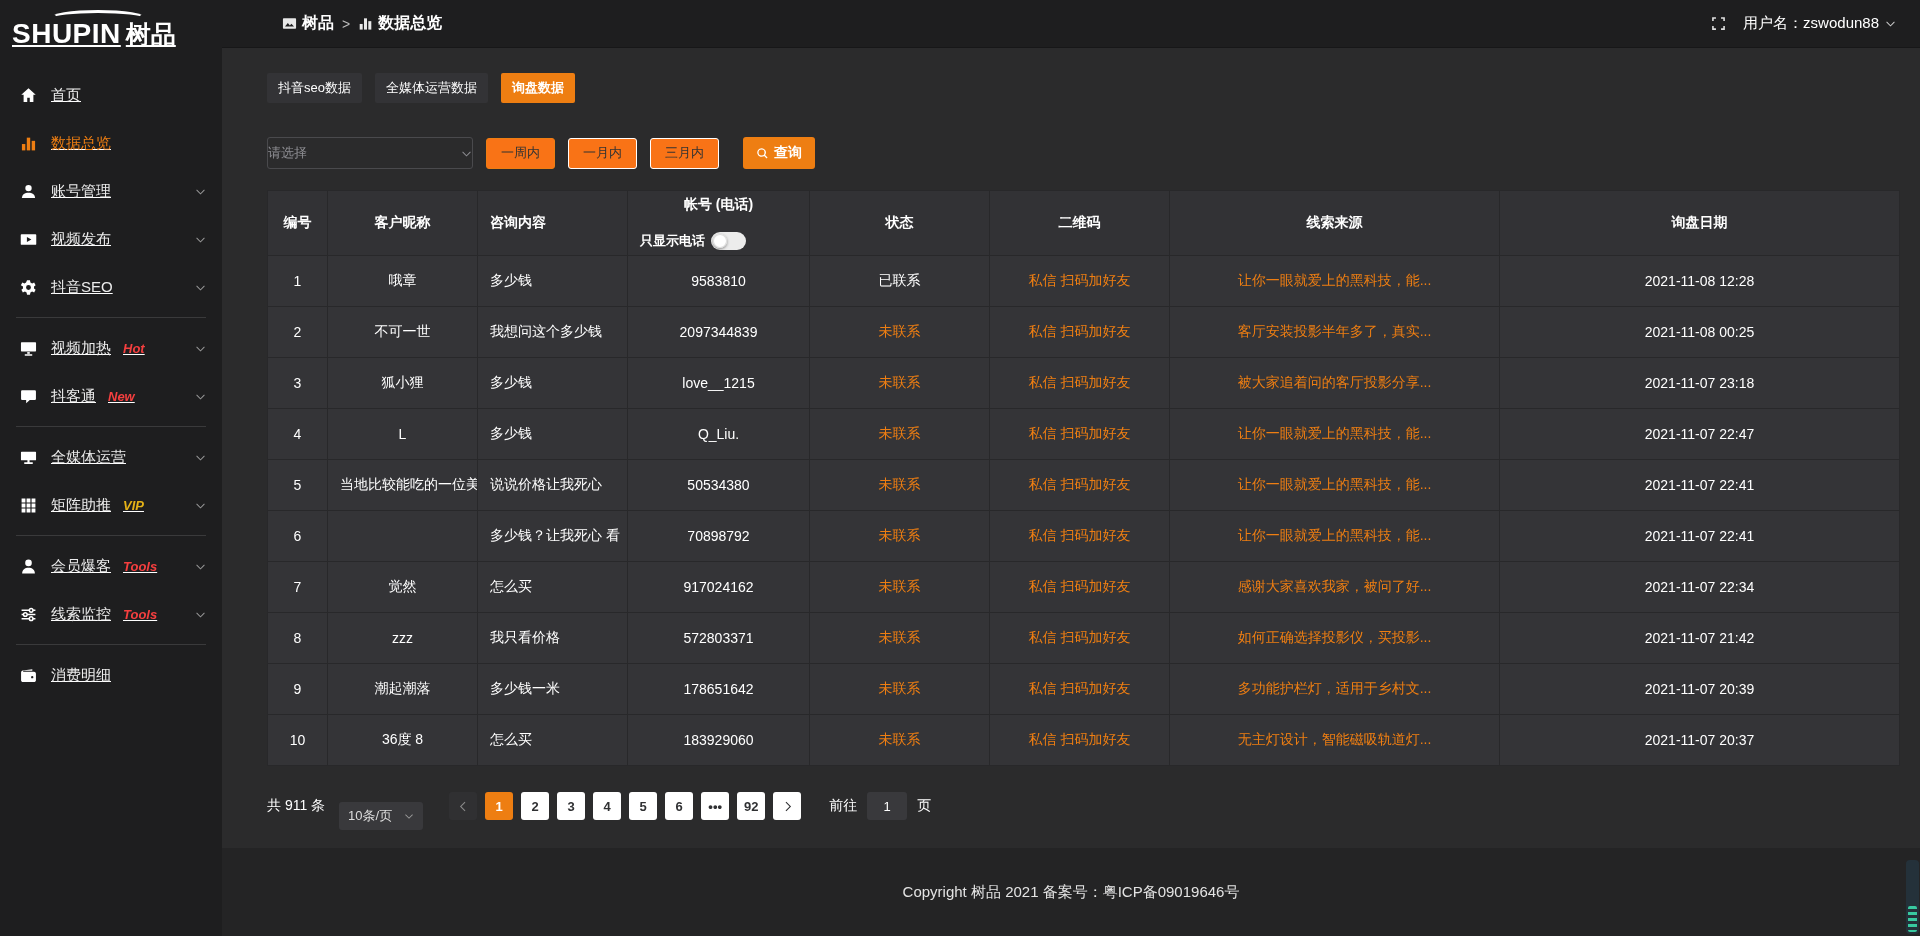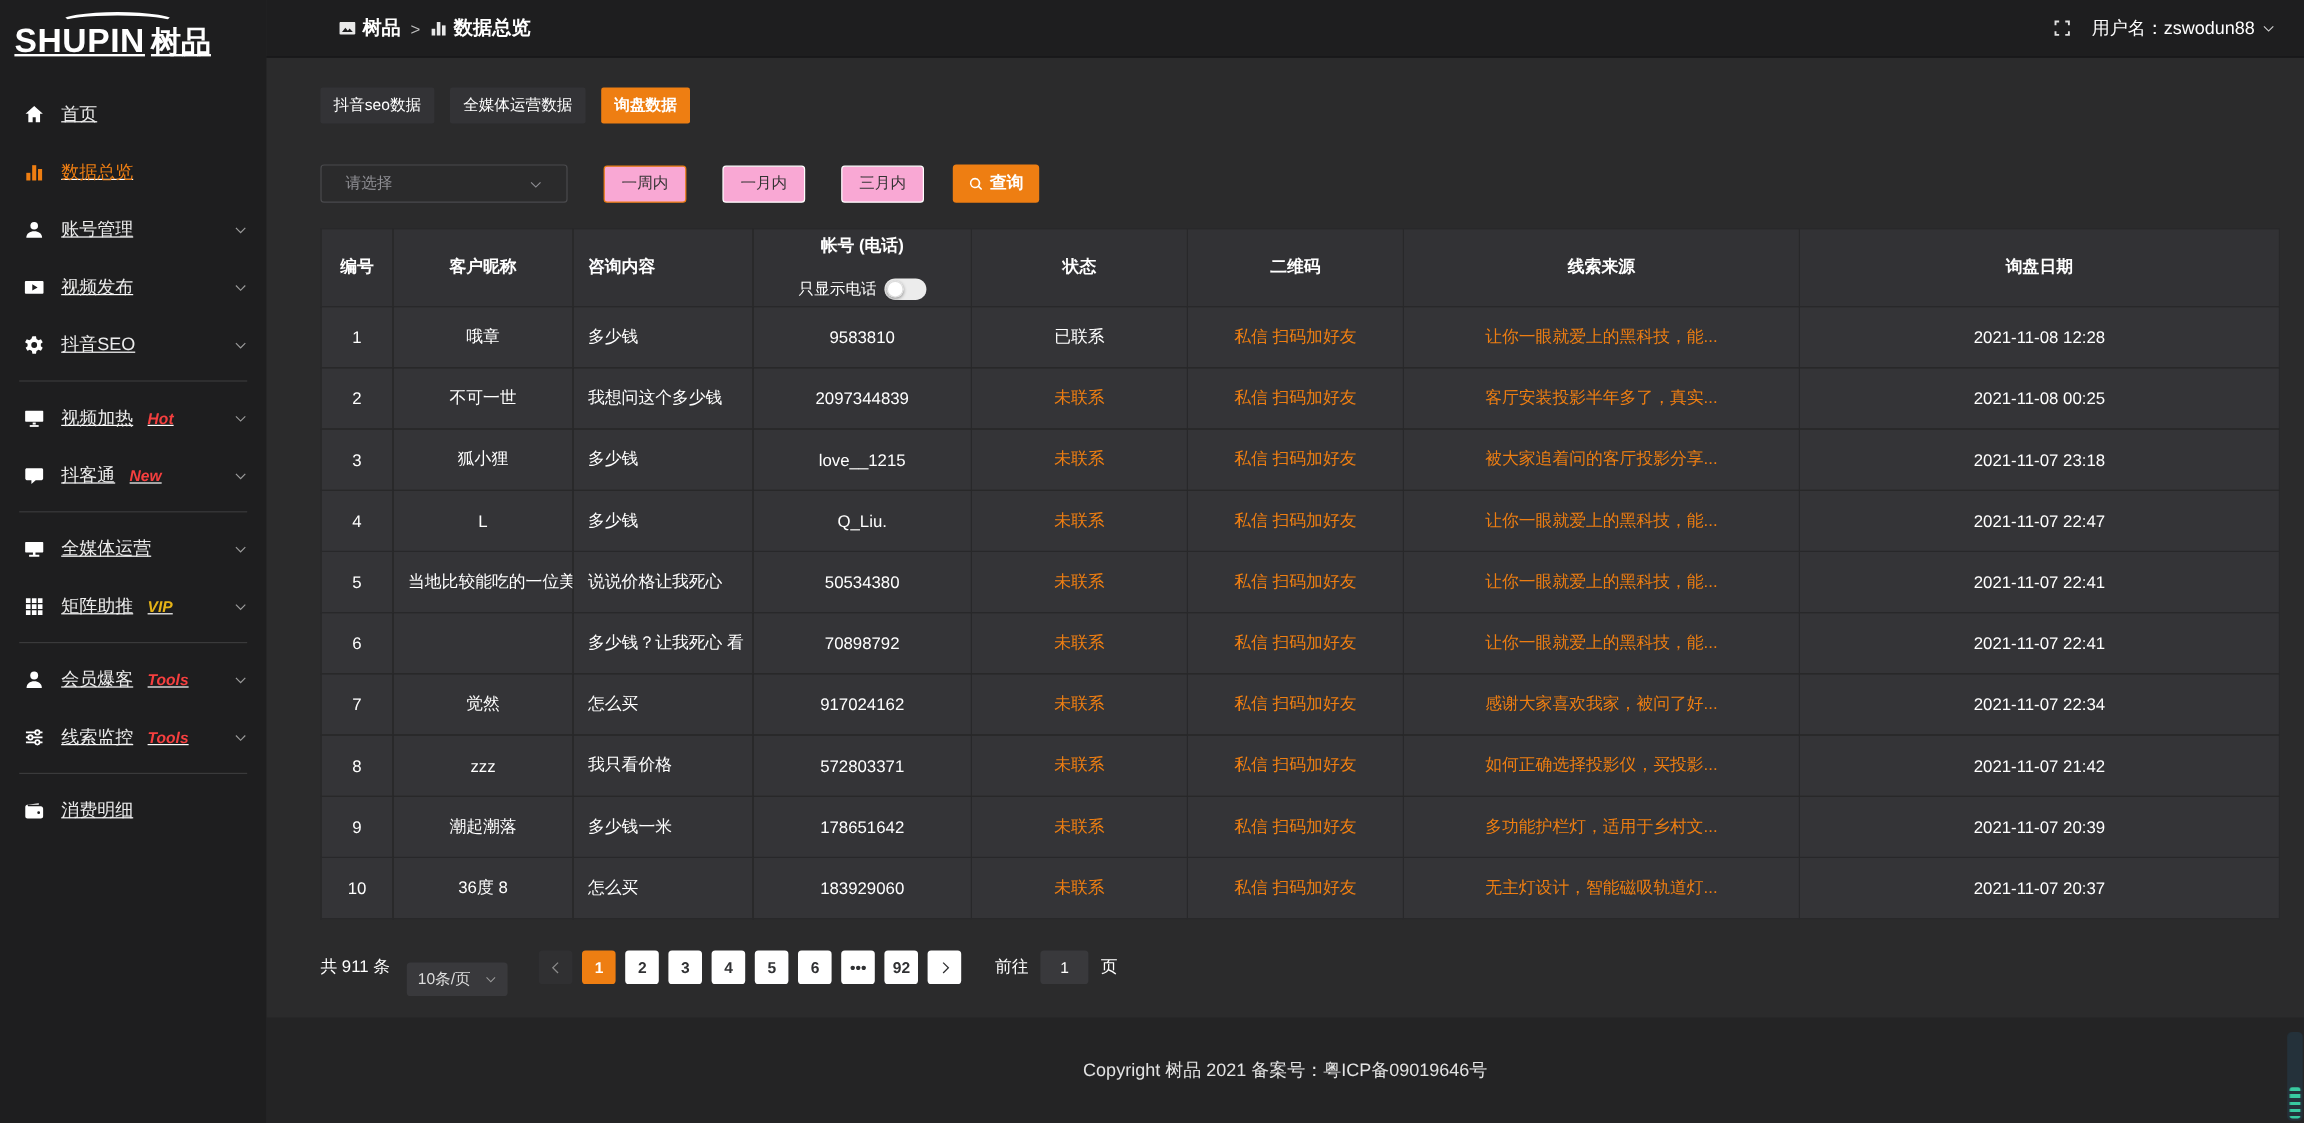--- a/index.html
+++ b/index.html
@@ -50,42 +50,42 @@
 
   
   .tabs { display:flex; gap:13px; margin-bottom:34px; }
   .tab { height:30px; padding:0 11px; background:#333336; color:#fff; font-size:13px;
          display:flex; align-items:center; border-radius:2px; cursor:pointer; }
   .tab.active { background:var(--accent); font-weight:bold; }
 
   
   .filterbar { display:flex; align-items:center; margin-bottom:21px; }
   .select { width:206px; height:32px; border:1px solid #4a4a4d; border-radius:3px;
-            display:flex; align-items:center; justify-content:space-between; padding:0 20px;
+            display:flex; align-items:center; justify-content:space-between; padding:0 0;
             font-size:13px; color:#8f8f94; cursor:pointer; background:transparent; }
   .select svg { width:11px; height:11px; color:#8f8f94; }
-  .range-btn { height:31px; padding:0 14px; margin-left:30px; background:#f9a8d4; color:#333;
+  .range-btn { height:31px; padding:0 14px; margin-left:13px; background:#f97316; color:#333;
                font-size:13px; border:1px solid #fff; border-radius:3px; display:flex;
                align-items:center; cursor:pointer; }
   .range-btn.selected { border-color:var(--accent); }
   .query-btn { height:32px; padding:0 13px; margin-left:24px; background:var(--accent); color:#fff;
                border:none; border-radius:3px; font-size:14px; display:flex; align-items:center;
                gap:5px; cursor:pointer; font-weight:bold; }
   .query-btn svg { width:13px; height:13px; }
 
   
   table { width:100%; border-collapse:collapse; table-layout:fixed; }
   th, td { border:1px solid #28282a; background:#343437; height:51px; padding:0 12px;
            text-align:center; font-size:14px; font-weight:normal; color:#fff;
            white-space:nowrap; overflow:hidden; }
   thead th { height:65px; font-weight:bold; background:#323235; }
   .ta-l { text-align:left; }
   .orange { color:var(--accent); }
-  .th-toggle { display:flex; align-items:center; justify-content:center; gap:6px;
-               font-weight:normal; font-size:13px; margin-top:18px; }
+  .th-toggle { display:flex; align-items:center; justify-content:flex-start; gap:6px;
+               font-weight:bold; font-size:13px; margin-top:18px; }
   .toggle { width:35px; height:18px; background:#ececec; border-radius:9px; position:relative;
             display:inline-block; cursor:pointer; flex-shrink:0; }
   .toggle .knob { position:absolute; left:2px; top:2px; width:14px; height:14px; border-radius:50%;
                   background:#fff; box-shadow:0 1px 3px rgba(0,0,0,.45), inset 0 0 0 1px #ddd; }
 
   
   .pagination { display:flex; align-items:center; margin-top:16px; font-size:14px; }
   .pg-total { margin-right:14px; }
   .size-select { height:28px; background:#39393c; border-radius:3px; padding:0 9px;
                  display:flex; align-items:center; gap:12px; font-size:13px; color:#ddd; cursor:pointer;margin-top:20px; }

